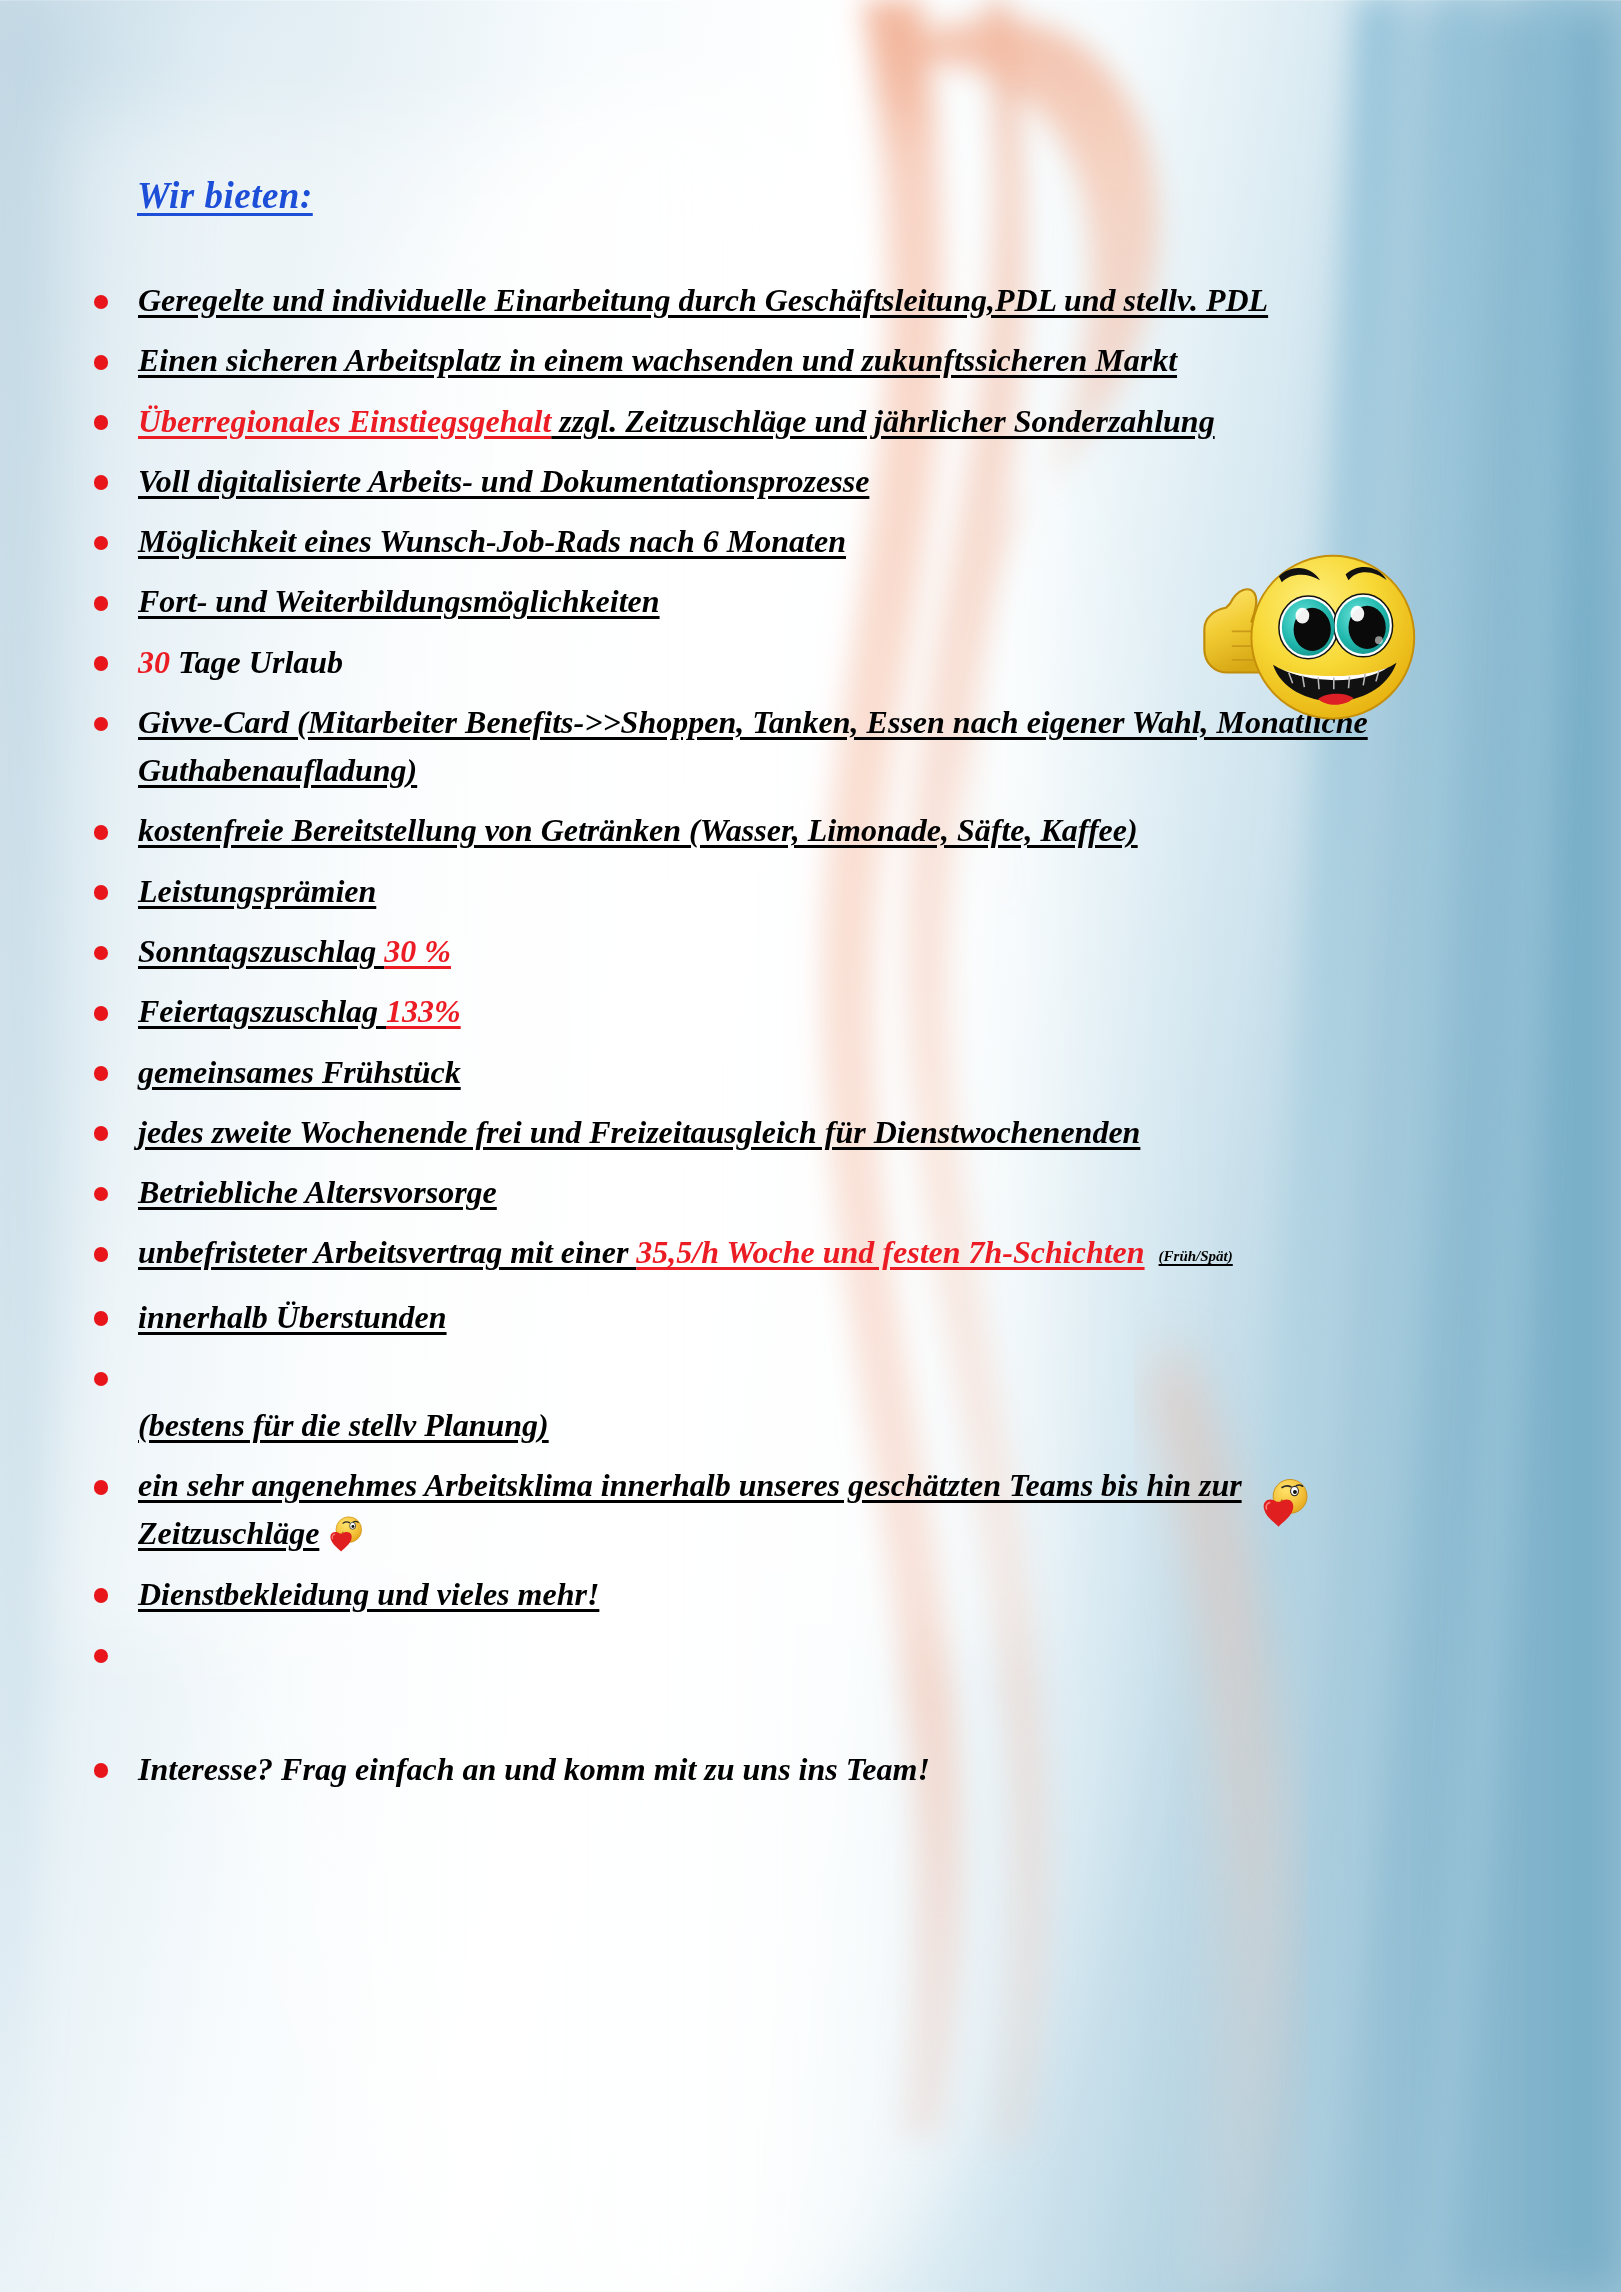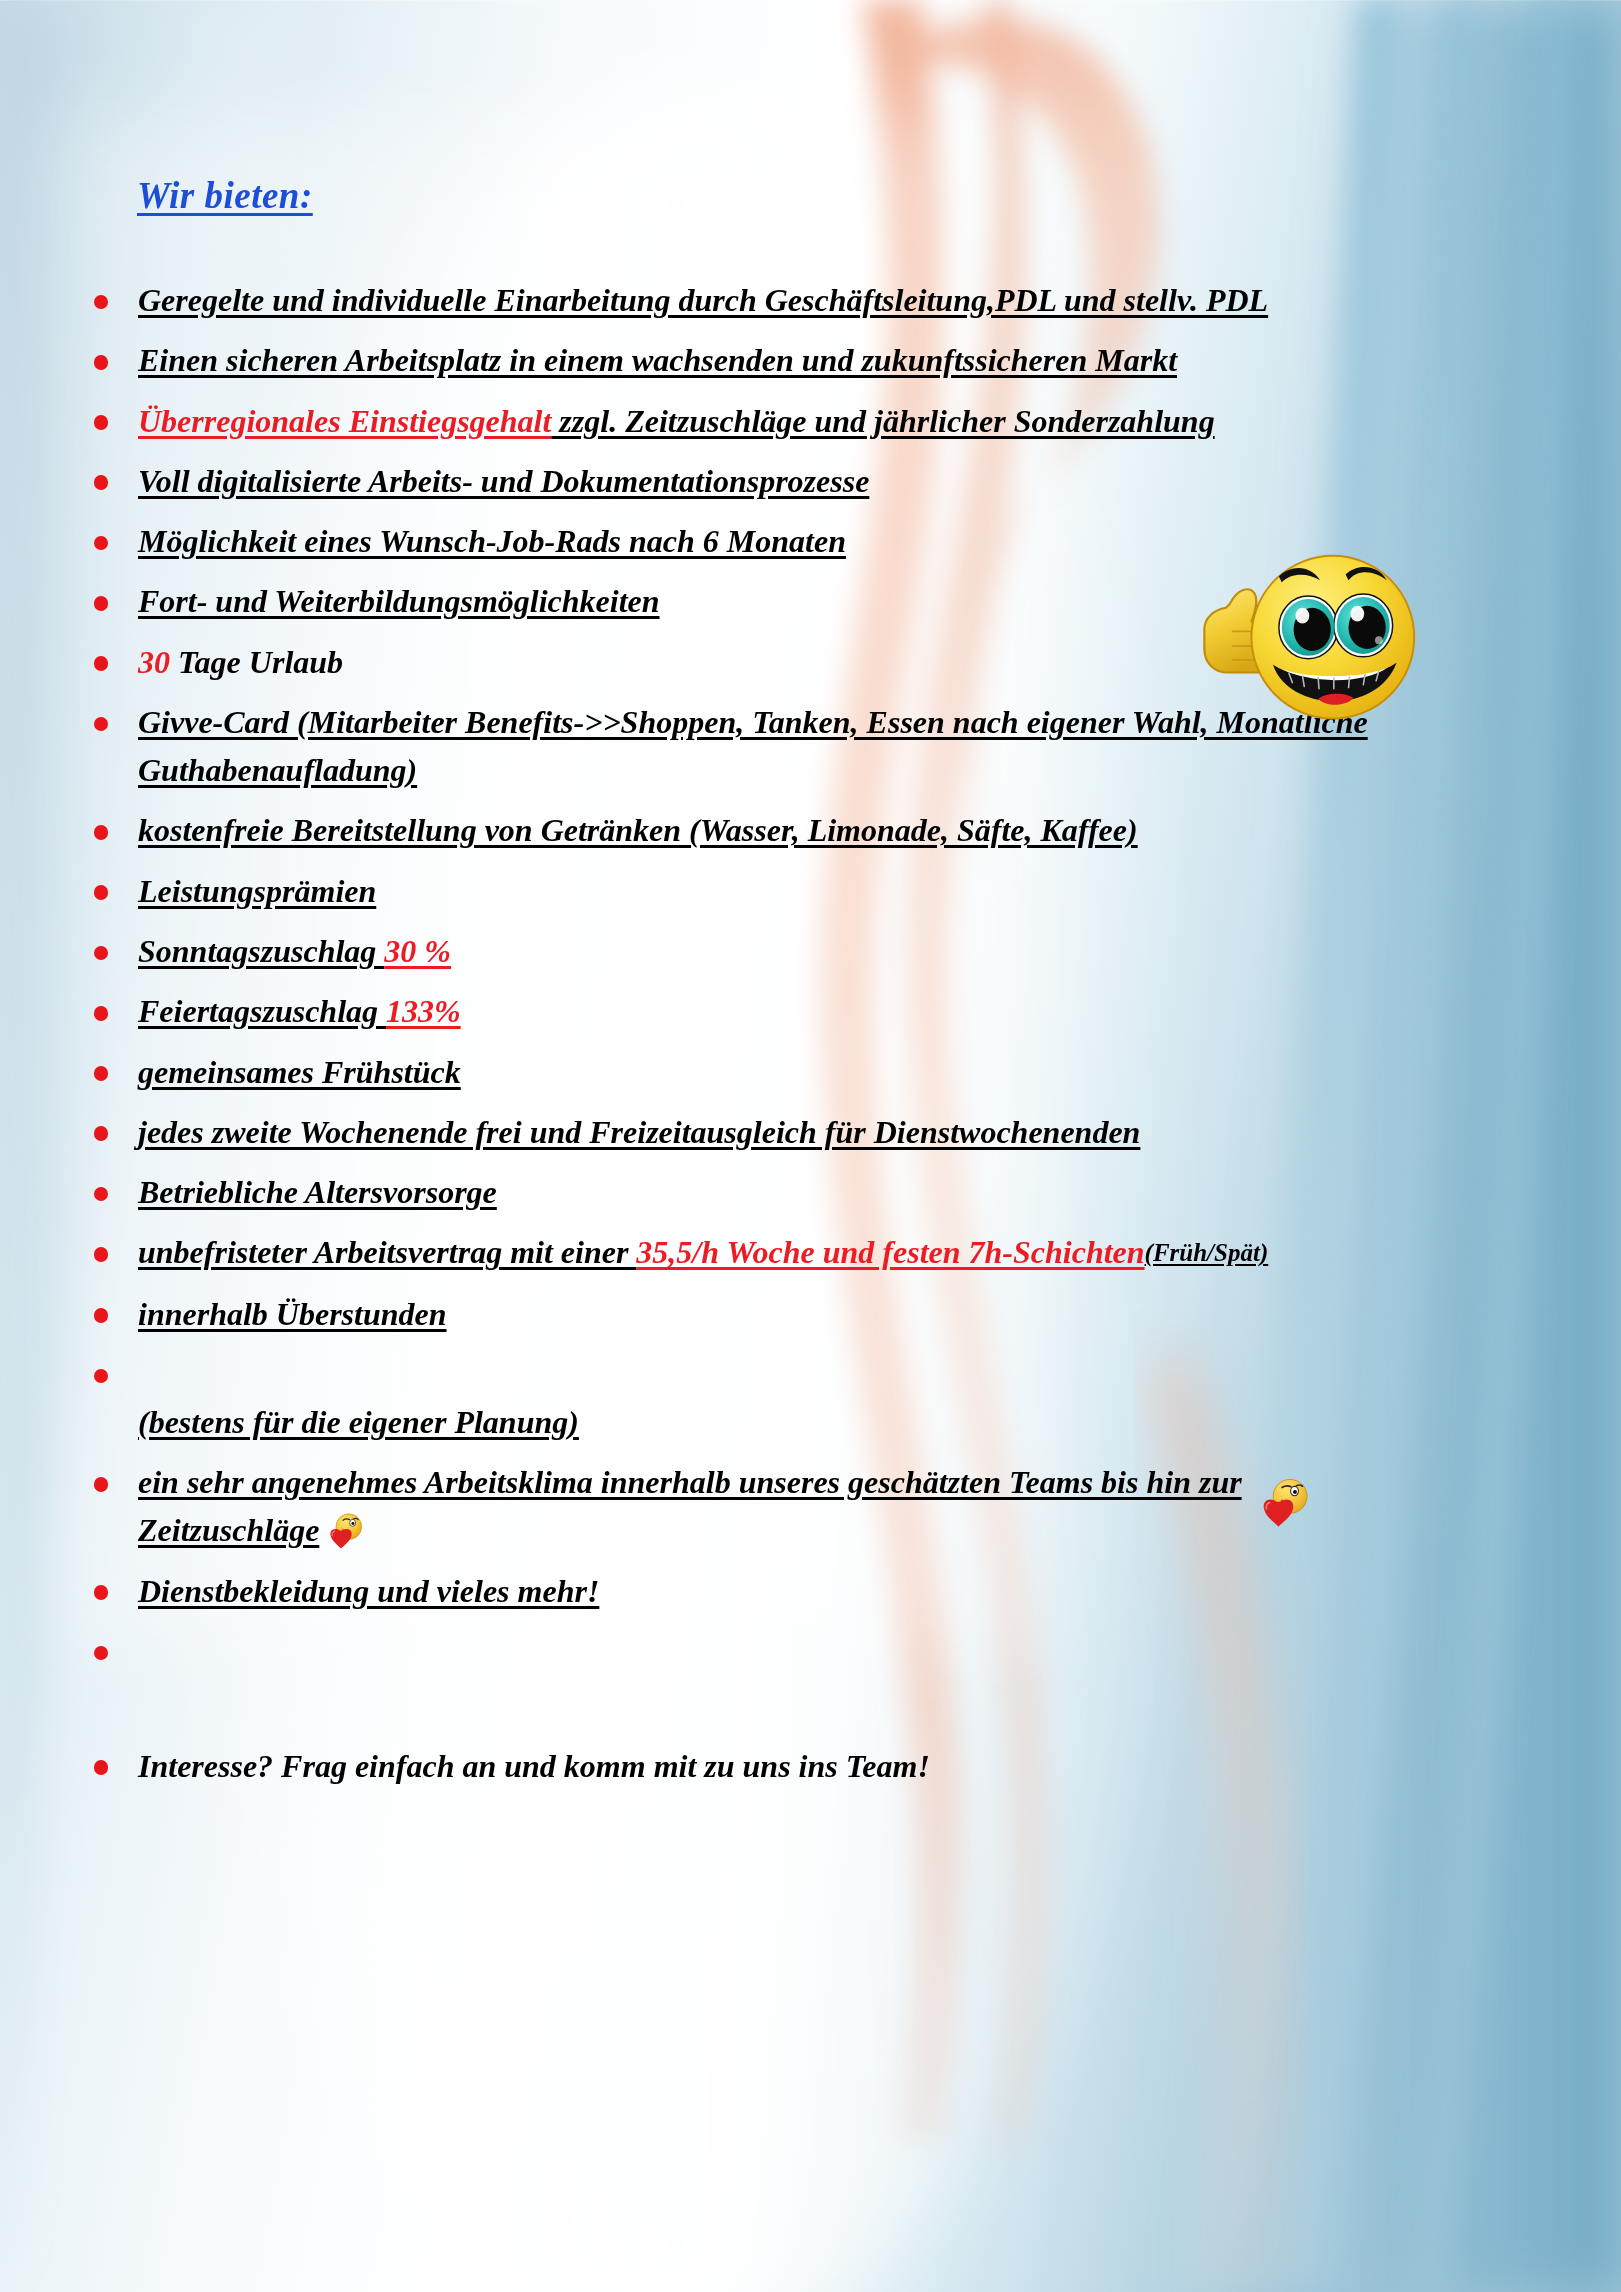--- a/index.html
+++ b/index.html
@@ -80,28 +80,29 @@
     border-radius: 50%;
     background: #e8161a;
   }
 
   .u    { text-decoration: underline; text-decoration-thickness: 2.5px; text-underline-offset: 3.9px; }
   .red  { color: #ec1c24; }
   .red.u { text-decoration-color: #ec1c24; }
   .plain{ text-decoration: none; }
 
   .sup-small {
-    font-size: 25px;
+    font-size: 15px;
     font-weight: bold;
     font-style: italic;
     color: #000;
     text-decoration: underline;
     text-decoration-thickness: 2px;
     text-underline-offset: 2.9px;
     vertical-align: 2px;
+    margin-left: 14px;
   }
 
   li.spacer-big { margin-bottom: 118px; }
 
   
   .emoji-inline {
     display: inline-block;
     vertical-align: -9.8px;
     width: 41px;
     height: 41px;
@@ -281,21 +282,21 @@
     <li class="bullet">
       <span class="u">unbefristeter Arbeitsvertrag mit einer </span><span class="u red">35,5/h Woche und festen 7h-Schichten</span><span class="sup-small">(Früh/Spät)</span>
     </li>
 
     <li class="bullet">
       <span class="u">innerhalb Überstunden</span>
     </li>
 
     <li class="bullet">
       <br>
-      <span class="u">(bestens für die eigener Planung)</span>
+      <span class="u">(bestens für die stellv Planung)</span>
     </li>
 
     <li class="bullet">
       <span class="u">ein sehr angenehmes Arbeitsklima innerhalb unseres geschätzten Teams bis hin zur</span><br>
       <span class="u">Zeitzuschläge</span>
       <span class="emoji-inline">
         <svg viewBox="0 0 64 64" xmlns="http://www.w3.org/2000/svg">
           <defs>
             <radialGradient id="kf1" cx="0.38" cy="0.3" r="0.8">
               <stop offset="0" stop-color="#ffe36b"></stop>

